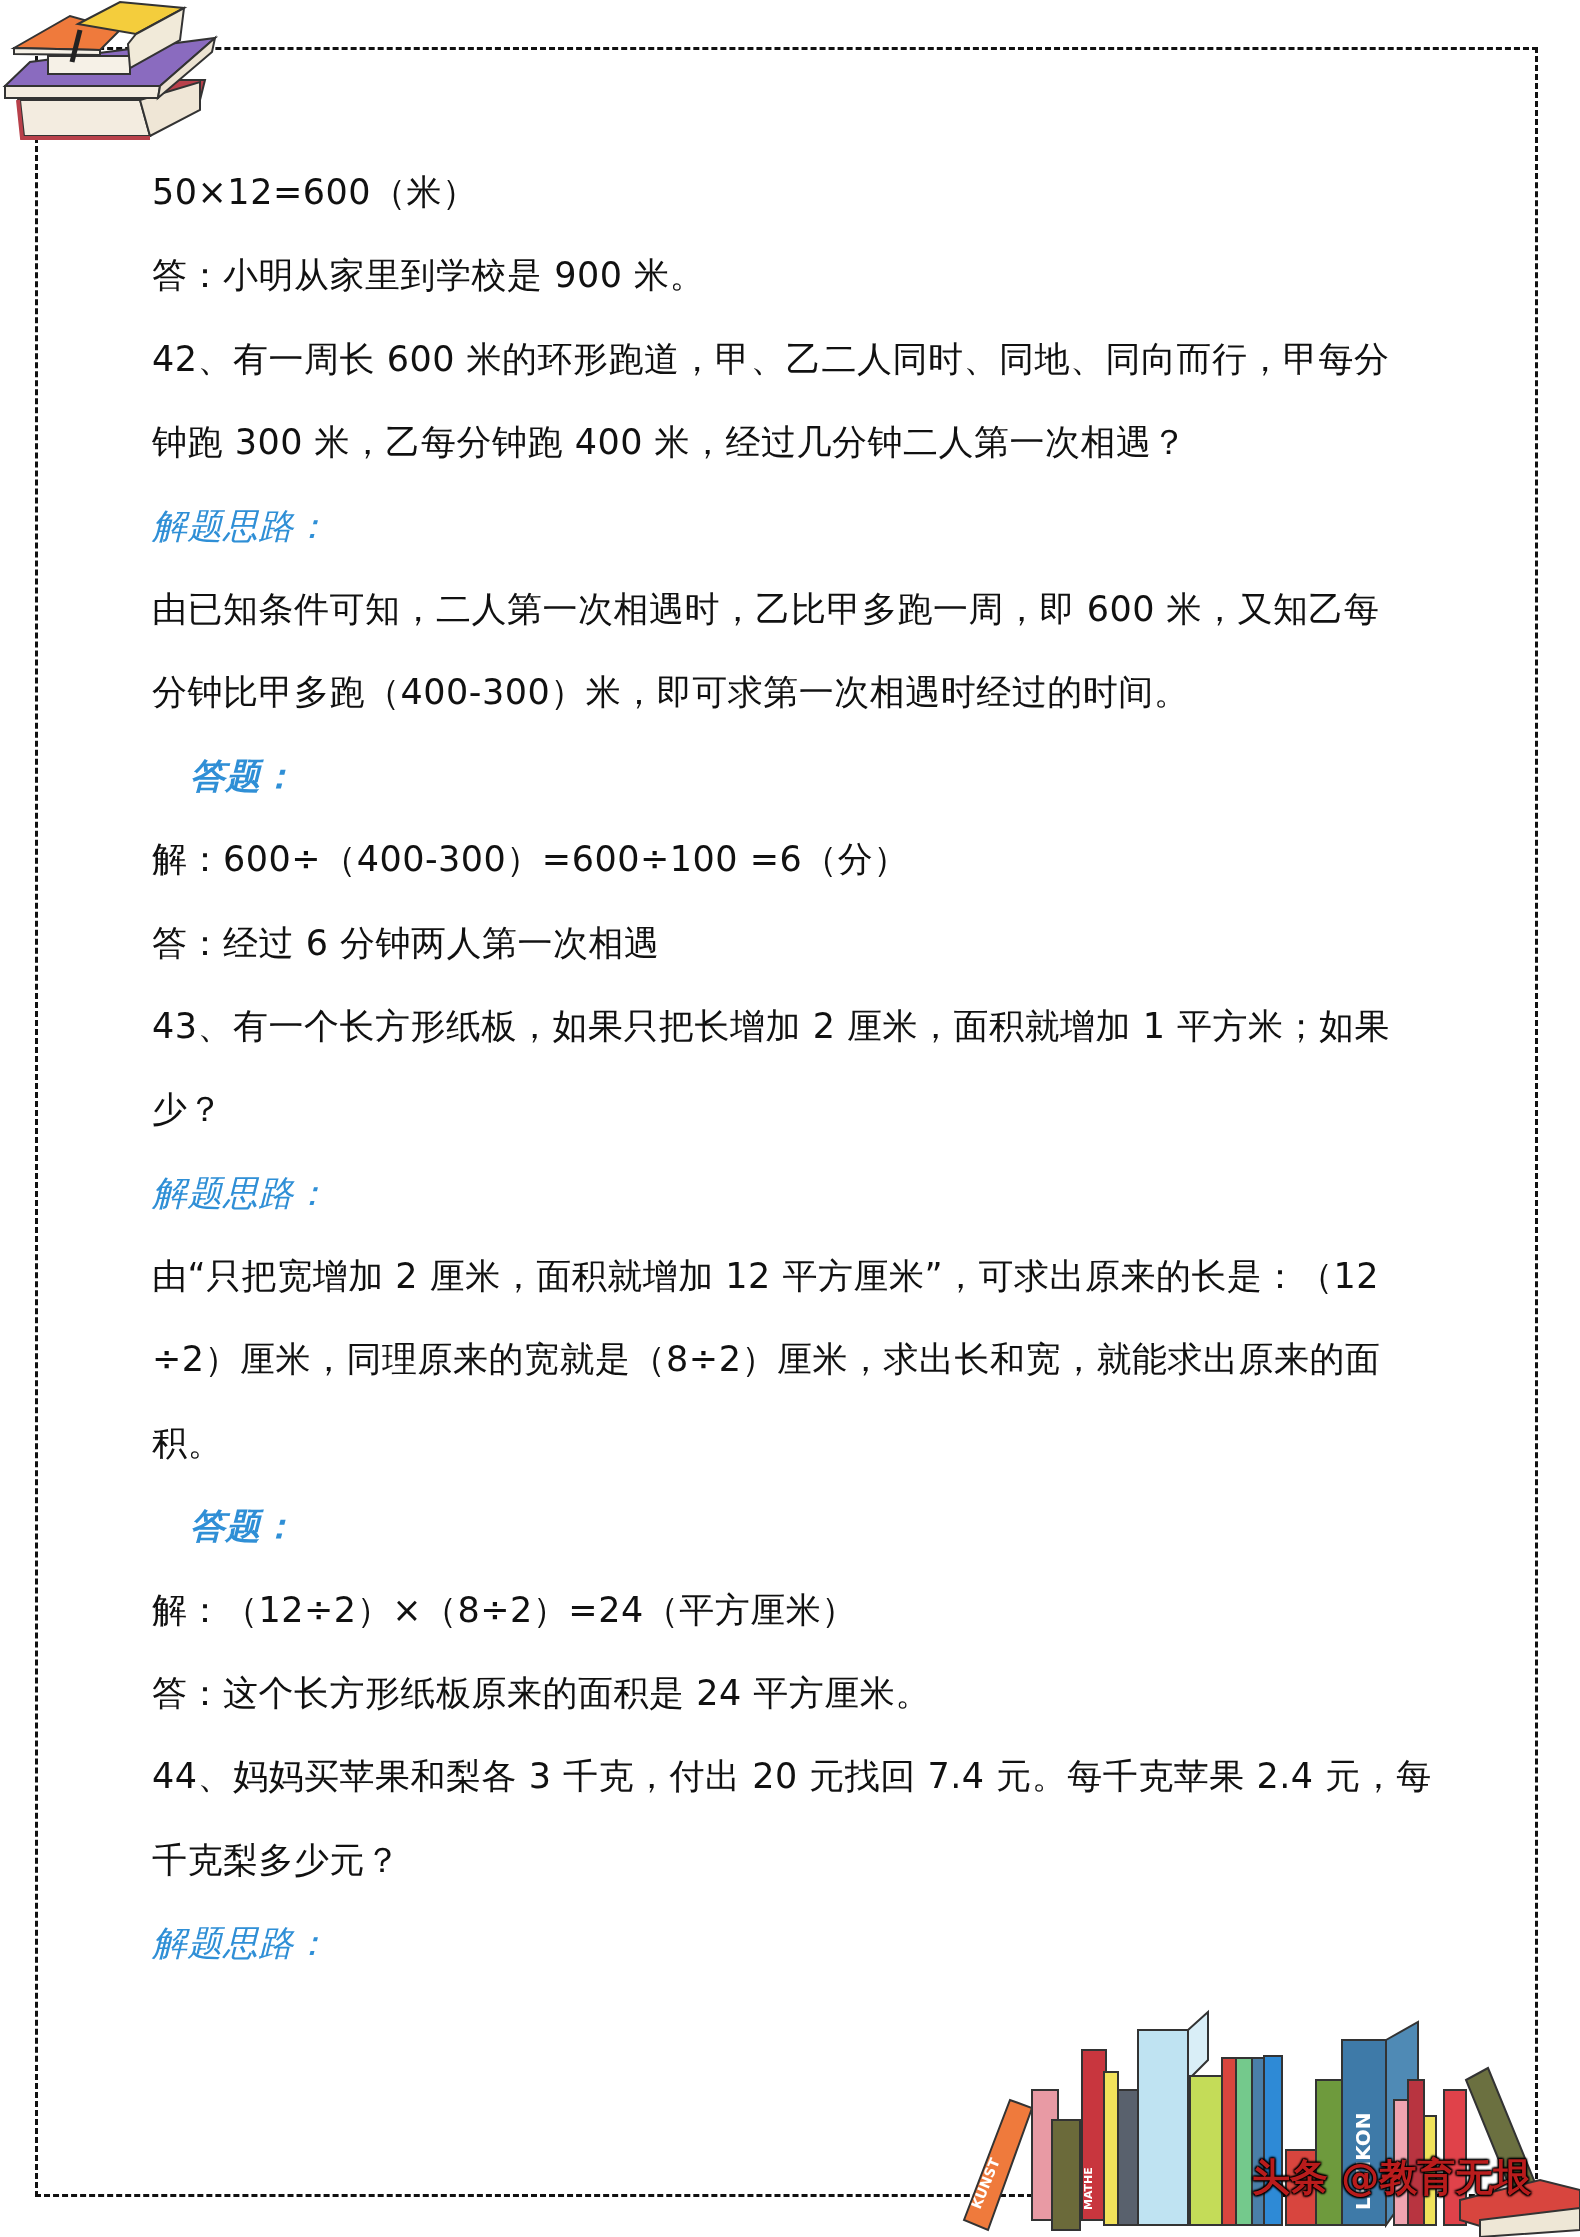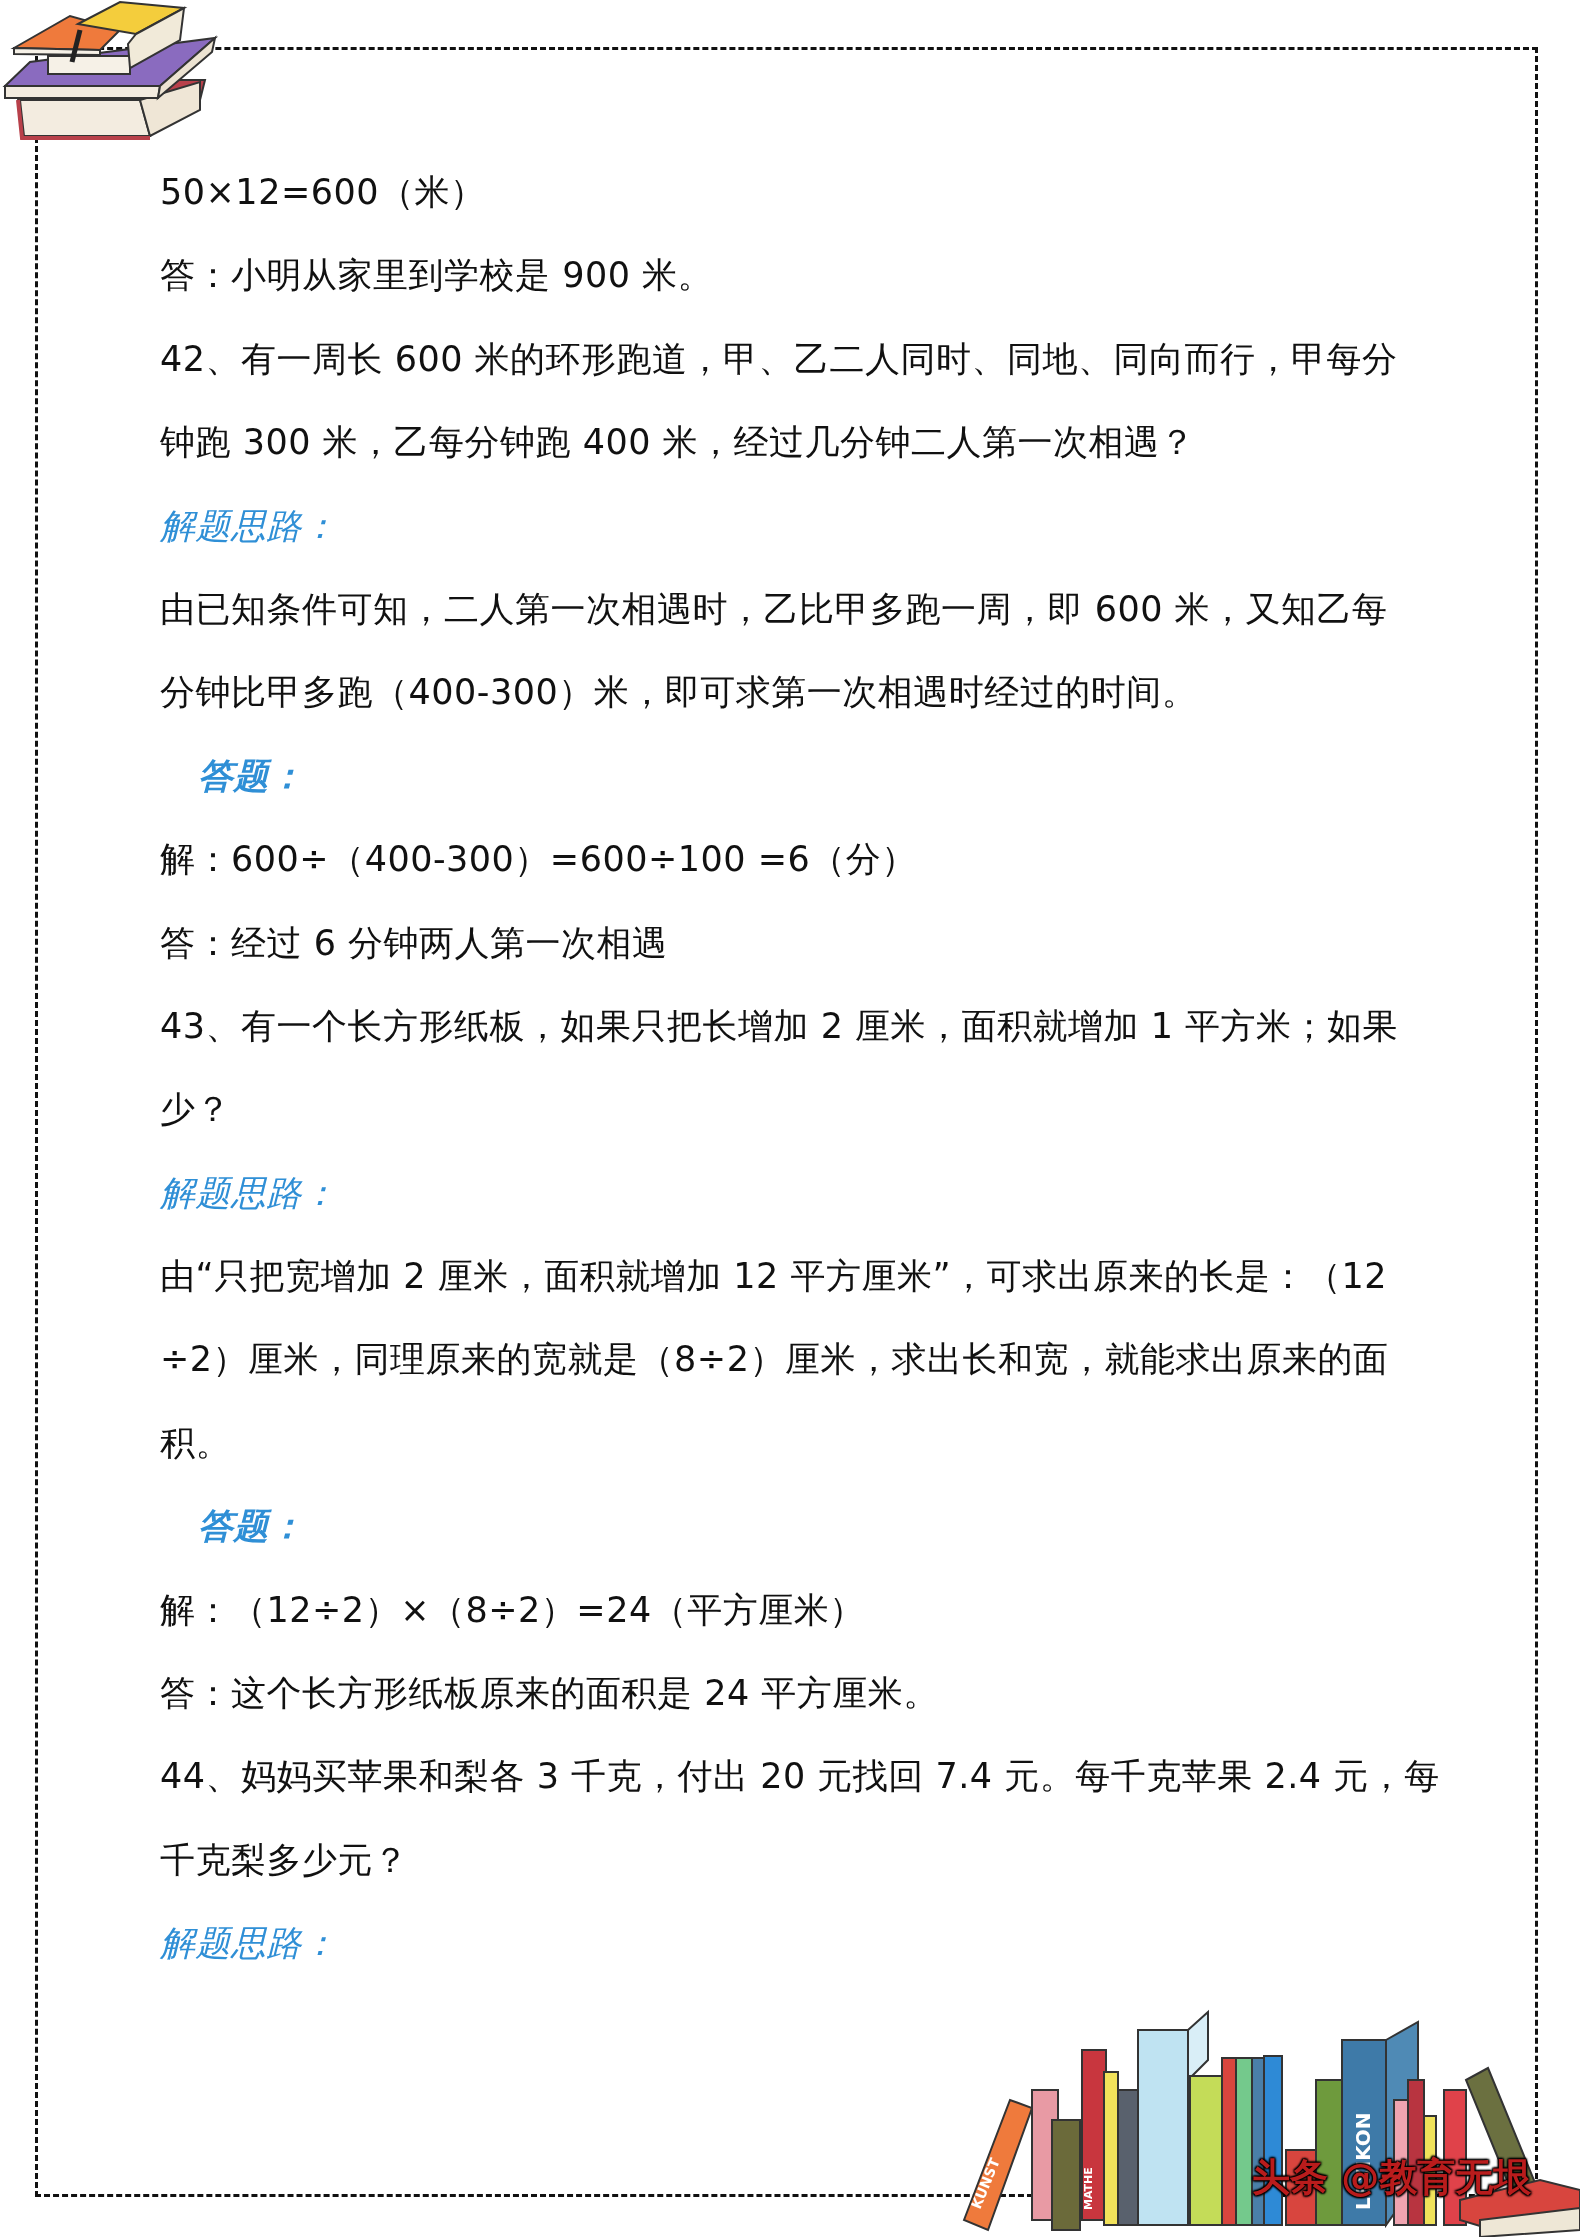--- a/index.html
+++ b/index.html
@@ -1,20 +1,20 @@
 <!DOCTYPE html>
 <html><head>
 <meta charset="utf-8">
 <style>
   html, body { margin: 0; padding: 0; background: #ffffff; }
   body { width: 1580px; height: 2237px; position: relative; overflow: hidden;
          font-family: "DejaVu Sans", "Liberation Sans", sans-serif; color: #111; }
   .frame { position: absolute; left: 35px; top: 47px; width: 1503px; height: 2150px;
            box-sizing: border-box; border: 3px dashed #111; }
-  .content { position: absolute; left: 160px; top: 151px; width: 1280px; }
+  .content { position: absolute; left: 152px; top: 151px; width: 1280px; }
   .line { height: 83.4px; line-height: 83.4px; font-size: 35px; white-space: nowrap;
           letter-spacing: 0.5px; }
   .line.heading { color: #2f8fd6; font-style: italic; }
   .line.heading.bold { font-weight: bold; margin-left: 38px; }
   
   .books-tl { position: absolute; left: 0; top: 0; width: 220px; height: 142px; }
   .books-br { position: absolute; left: 940px; top: 1980px; width: 640px; height: 257px; }
   .watermark { position: absolute; left: 1252px; top: 2152px; font-size: 38px; color: #b91c1c;
                white-space: nowrap; font-weight: bold;
                text-shadow: 0 0 2px #000, 1px 1px 2px #000, -1px -1px 2px #000, 1px -1px 2px #000, -1px 1px 2px #000; }

